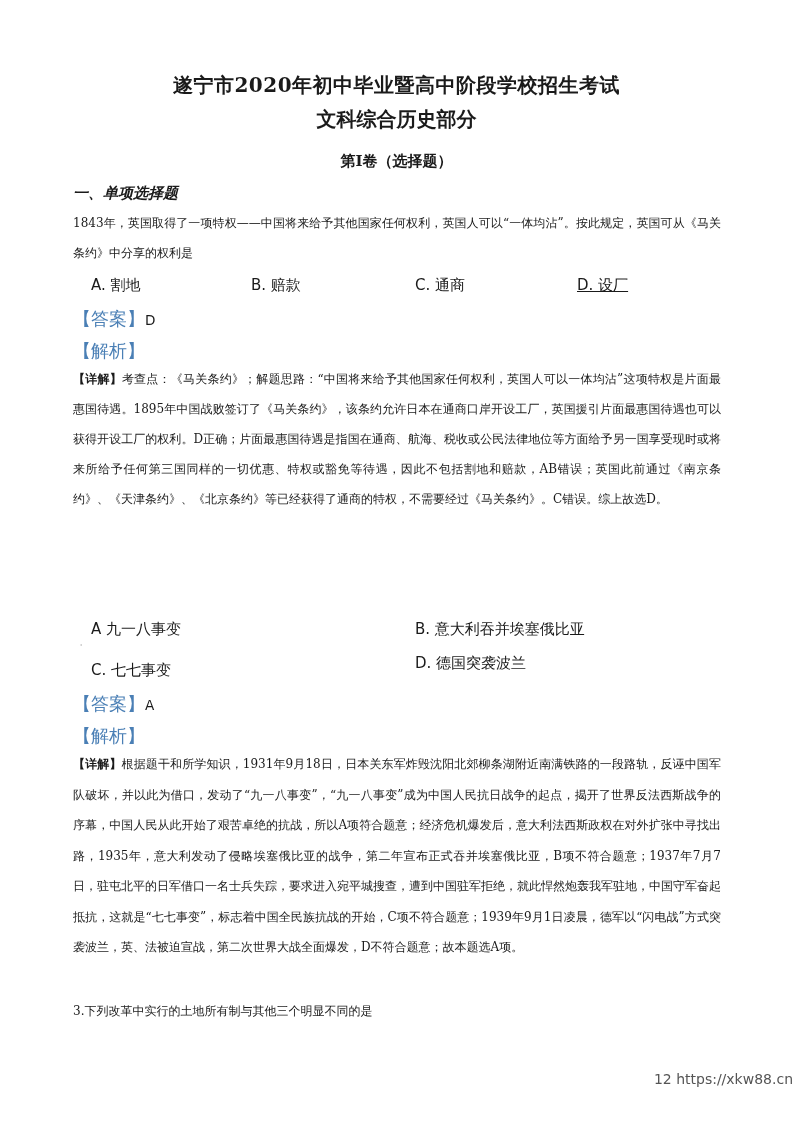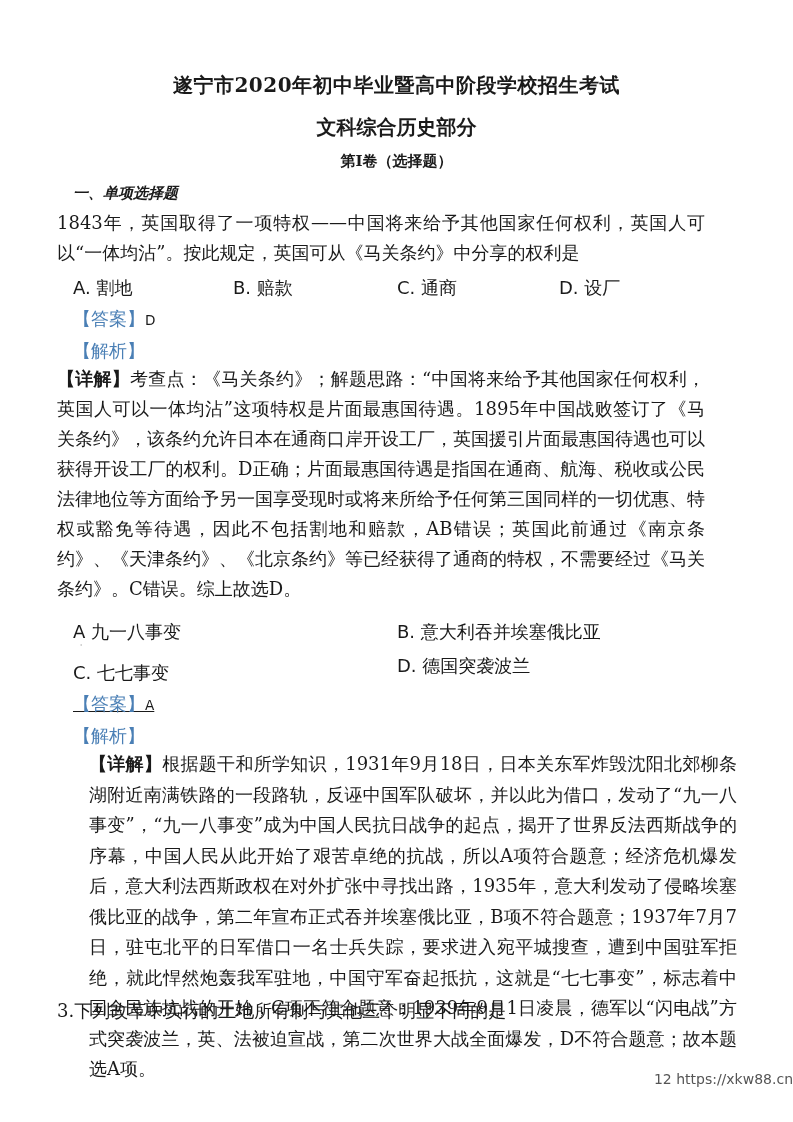--- a/index.html
+++ b/index.html
@@ -1,26 +1,26 @@
 <!DOCTYPE html>
 <html><head>
 <meta charset="utf-8">
 <style>
   html, body { margin:0; padding:0; background:#ffffff; }
   body { width:793px; height:1122px; position:relative; overflow:hidden;
          font-family: "DejaVu Serif", "Liberation Serif", serif; color:#1a1a1a; }
   .page { position:absolute; left:0; top:0; width:793px; height:922px; }
   .title { position:absolute; left:0; width:793px; text-align:center; font-weight:bold; }
   .t1 { top:72px; font-size:20px; letter-spacing:0.5px; }
-  .t2 { top:114px; font-size:20px; }
+  .t2 { top:106px; font-size:20px; }
   .t3 { top:152px; font-size:15px; }
   .sec { position:absolute; left:73px; top:184px; font-size:15px; font-weight:bold;font-style:italic; }
-  .p { position:absolute; left:57px; width:648px; font-size:18px; line-height:30px; }
+  .p { position:absolute; left:73px; width:648px; font-size:12px; line-height:30px; }
   .sans { font-family: "DejaVu Sans", "Liberation Sans", sans-serif; }
-  .opt { position:absolute; font-size:18px; font-family:"DejaVu Sans","Liberation Sans",sans-serif; }
+  .opt { position:absolute; font-size:15px; font-family:"DejaVu Sans","Liberation Sans",sans-serif;margin-left:18px; }
   .tag { color:#4a7fb5; font-family:"DejaVu Sans","Liberation Sans",sans-serif; font-size:18px; }
   .line { position:absolute; left:73px; font-size:13.6px; }
   .justify { text-align:justify; text-align-last:left; }
   .footer { position:absolute; top:1071px; left:0; width:793px; text-align:right;
             font-family:"DejaVu Sans","Liberation Sans",sans-serif; font-size:14px; color:#555; }
   .dot { position:absolute; left:80px; top:642px; font-size:8px; color:#999; }
 </style>
 </head>
 <body>
 
@@ -30,47 +30,47 @@
   <div class="title t2">文科综合历史部分</div>
   <div class="title t3">第Ⅰ卷（选择题）</div>
 
   <div class="sec">一、单项选择题</div>
 
   <div class="p justify" style="top:208px;">1843年，英国取得了一项特权——中国将来给予其他国家任何权利，英国人可以“一体均沾”。按此规定，英国可从《马关条约》中分享的权利是</div>
 
   <div class="opt" style="left:73px; top:276px;">A. 割地</div>
   <div class="opt" style="left:233px; top:276px;">B. 赔款</div>
   <div class="opt" style="left:397px; top:276px;">C. 通商</div>
-  <div class="opt" style="left:559px; top:276px;">D. 设厂</div>
+  <div class="opt" style="left:559px; top:276px;text-decoration:underline;">D. 设厂</div>
 
   <div class="line" style="top:307px;">
     <span class="tag">【答案】</span><span class="sans">D</span>
   </div>
   <div class="line" style="top:339px;">
     <span class="tag">【解析】</span>
   </div>
 
   <div class="p justify" style="top:364px;">
     <span style="font-weight:bold;">【详解】</span><span>考查点：《马关条约》；解题思路：“中国将来给予其他国家任何权利，英国人可以一体均沾”这项特权是片面最惠国待遇。1895年中国战败签订了《马关条约》，该条约允许日本在通商口岸开设工厂，英国援引片面最惠国待遇也可以获得开设工厂的权利。D正确；片面最惠国待遇是指国在通商、航海、税收或公民法律地位等方面给予另一国享受现时或将来所给予任何第三国同样的一切优惠、特权或豁免等待遇，因此不包括割地和赔款，AB错误；英国此前通过《南京条约》、《天津条约》、《北京条约》等已经获得了通商的特权，不需要经过《马关条约》。C错误。综上故选D。</span>
   </div>
 
 
   <div class="opt" style="left:73px; top:620px;">A  九一八事变</div>
   <div class="opt" style="left:397px; top:620px;">B.  意大利吞并埃塞俄比亚</div>
   <div class="dot">'</div>
   <div class="opt" style="left:73px; top:661px;">C.  七七事变</div>
   <div class="opt" style="left:397px; top:654px;">D.  德国突袭波兰</div>
 
-  <div class="line" style="top:692px;text-decoration:underline;">
+  <div class="line" style="top:692px;">
     <span class="tag">【答案】</span><span class="sans">A</span>
   </div>
   <div class="line" style="top:724px;">
     <span class="tag">【解析】</span>
   </div>
 
-  <div class="p justify" style="top:749px; line-height:30.5px;margin-left:32px;">
+  <div class="p justify" style="top:749px; line-height:30.5px;">
     <span style="font-weight:bold;">【详解】</span><span>根据题干和所学知识，1931年9月18日，日本关东军炸毁沈阳北郊柳条湖附近南满铁路的一段路轨，反诬中国军队破坏，并以此为借口，发动了“九一八事变”，“九一八事变”成为中国人民抗日战争的起点，揭开了世界反法西斯战争的序幕，中国人民从此开始了艰苦卓绝的抗战，所以A项符合题意；经济危机爆发后，意大利法西斯政权在对外扩张中寻找出路，1935年，意大利发动了侵略埃塞俄比亚的战争，第二年宣布正式吞并埃塞俄比亚，B项不符合题意；1937年7月7日，驻屯北平的日军借口一名士兵失踪，要求进入宛平城搜查，遭到中国驻军拒绝，就此悍然炮轰我军驻地，中国守军奋起抵抗，这就是“七七事变”，标志着中国全民族抗战的开始，C项不符合题意；1939年9月1日凌晨，德军以“闪电战”方式突袭波兰，英、法被迫宣战，第二次世界大战全面爆发，D不符合题意；故本题选A项。</span>
   </div>
 
   <div class="p" style="top:996px;">3.下列改革中实行的土地所有制与其他三个明显不同的是</div>
 
   <div class="footer">12 https://xkw88.cn</div>
 </div>
 
 </body></html>

